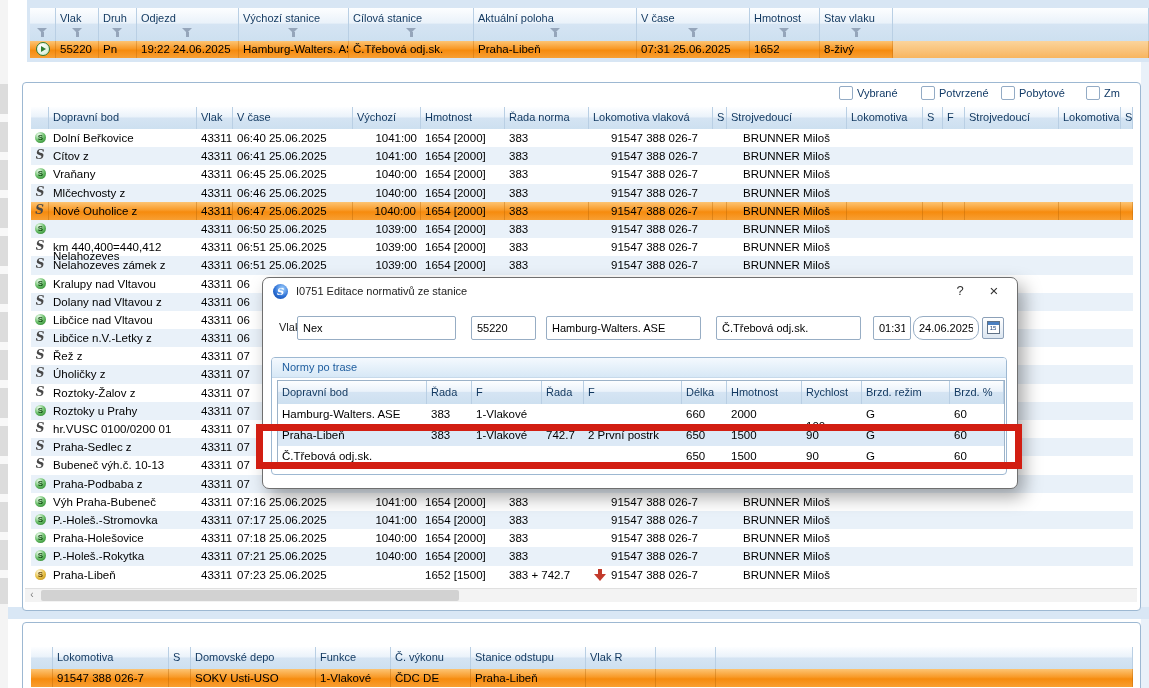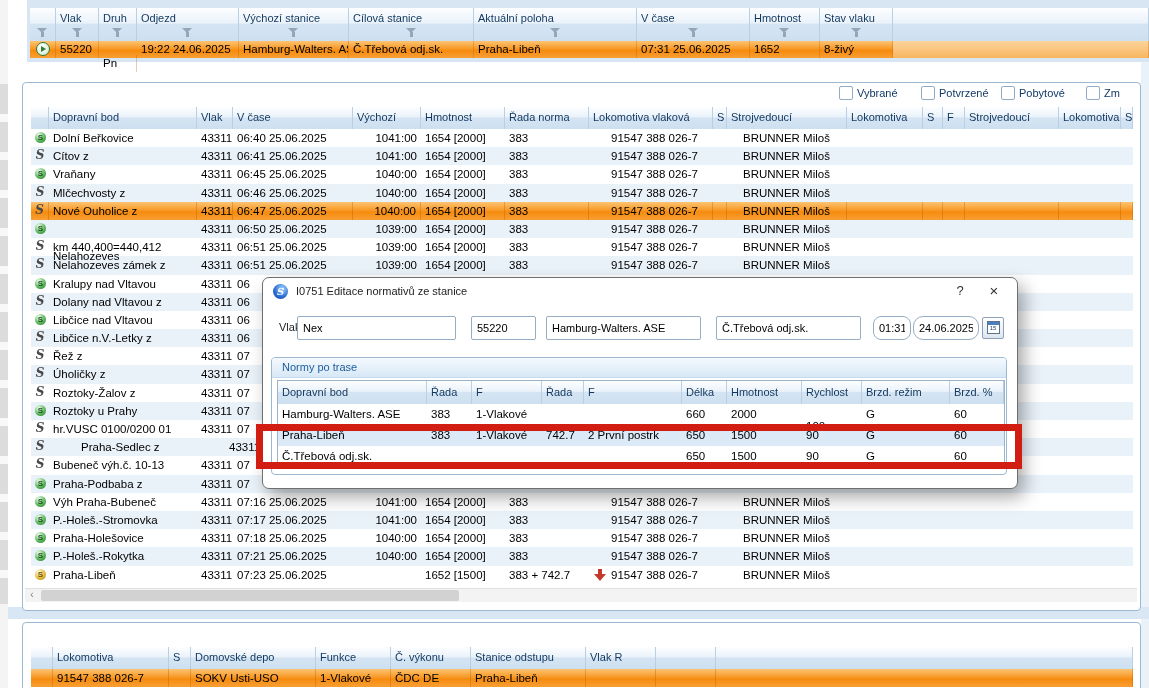--- a/index.html
+++ b/index.html
@@ -172,21 +172,21 @@
       <div class="th hd-grad" style="width: 256px;">
         <div class="lbl"></div>
         <div class="fz"></div>
       </div>
     </div>
   <div class="row sel" id="ttRow">
       <div class="td" style="width: 26px;">
         <div class="play"></div>
       </div>
       <div class="td" style="width: 43px;">55220</div>
-      <div class="td" style="width: 38px; margin-top: 14px;">Pn</div>
+      <div class="td" style="width: 38px;">Pn</div>
       <div class="td" style="width: 102px;">19:22 24.06.2025</div>
       <div class="td" style="width: 110px;">Hamburg-Walters. ASE</div>
       <div class="td" style="width: 125px;">Č.Třebová odj.sk.</div>
       <div class="td" style="width: 163px;">Praha-Libeň</div>
       <div class="td" style="width: 113px;">07:31 25.06.2025</div>
       <div class="td" style="width: 70px;">1652</div>
       <div class="td" style="width: 73px;">8-živý</div>
       <div class="td filler" style="width: 256px;"></div>
     </div>
 </div>
@@ -567,21 +567,21 @@
           <div class="td" style="width: 20px;"></div>
           <div class="td" style="width: 22px;"></div>
           <div class="td" style="width: 94px;"></div>
           <div class="td" style="width: 62px;"></div>
           <div class="td" style="width: 12px;"></div>
         </div>
         <div class="row dyn-row">
           <div class="td" style="width: 18px;">
             <div class="gray-s">S</div>
           </div>
-          <div class="td" style="width: 148px; margin-left: 28px;">Praha-Sedlec z</div>
+          <div class="td" style="width: 148px;">Praha-Sedlec z</div>
           <div class="td r" style="width: 36px;">43311</div>
           <div class="td" style="width: 120px;">07</div>
           <div class="td r" style="width: 68px;"></div>
           <div class="td" style="width: 84px;"></div>
           <div class="td" style="width: 84px;"></div>
           <div class="td" style="width: 124px; padding-left: 22px; position: relative;"></div>
           <div class="td" style="width: 14px;"></div>
           <div class="td" style="width: 120px; padding-left: 16px;"></div>
           <div class="td" style="width: 76px;"></div>
           <div class="td" style="width: 20px;"></div>
@@ -772,21 +772,21 @@
     <span class="dlg-icon">S</span>
     <span>I0751 Editace normativů ze stanice</span>
   </div>
   <div class="dlg-btn" style="right:46px;">?</div>
   <div class="dlg-btn" style="right:12px;font-size:15px;">×</div>
   <div class="dlg-label">Vlak</div>
   <input class="inp" style="left: 34px; width: 159px;" readonly="" value="Nex">
   <input class="inp" style="left: 208px; width: 65px;" readonly="" value="55220">
   <input class="inp" style="left: 283px; width: 155px;" readonly="" value="Hamburg-Walters. ASE">
   <input class="inp" style="left: 453px; width: 145px;" readonly="" value="Č.Třebová odj.sk.">
-  <input class="inp" style="left: 610px; width: 38px; border-radius: 8px;" readonly="" value="01:31">
+  <input class="inp" style="left: 610px; width: 38px;" readonly="" value="01:31">
   <input class="inp" style="left: 650px; width: 66px; border-radius: 10px;" readonly="" value="24.06.2025">
   <div class="cal-btn">
     <div class="cal-ico">
       <div class="bar"></div>
       <div class="num">15</div>
     </div>
   </div>
   <div id="normy">
     <div class="cap">Normy po trase</div>
     <div id="nrmTable">

